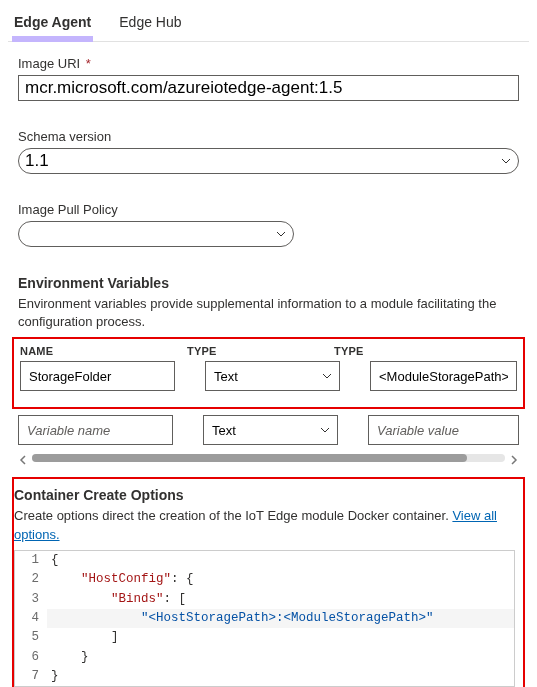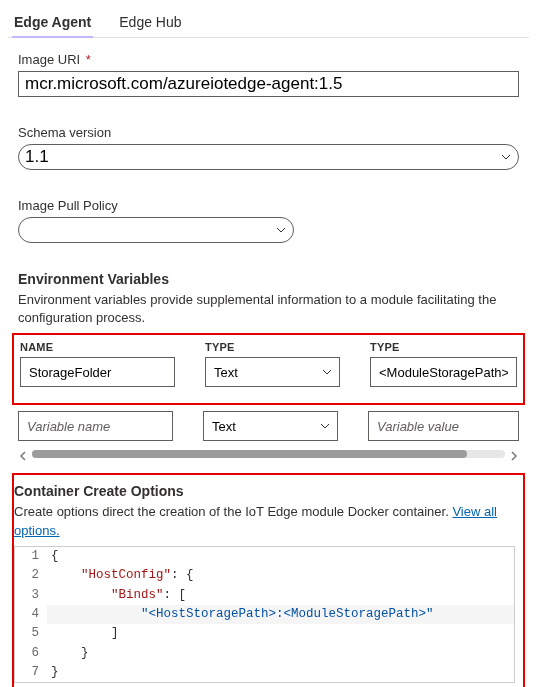--- a/index.html
+++ b/index.html
@@ -18,21 +18,21 @@
     padding: 0 4px;
   }
   .tab {
     padding: 6px 2px;
     cursor: pointer;
     font-size: 14px;
     color: #323130;
   }
   .tab.active {
     font-weight: 600;
-    border-bottom: 2px solid #c4b5fd;
+    border-bottom: 6px solid #c4b5fd;
     margin-bottom: -1px;
   }
   .form-area { padding: 14px 10px 0 10px; }
   .field-label {
     font-size: 13px;
     margin-bottom: 4px;
     color: #323130;
   }
   .field-label .req { color: #a4262c; margin-left: 2px; }
   .text-input, .select-input {
@@ -72,21 +72,21 @@
     line-height: 1.4;
   }
   .link { color: #0065b3; text-decoration: underline; cursor: pointer; }
   .highlight-box {
     border: 2.5px solid #e60000;
     padding: 4px 6px 8px 6px;
     margin: 0 -6px 6px -6px;
   }
   .ev-header {
     display: flex;
-    gap: 30px;
+    gap: 12px;
     padding: 2px 0 4px 0;
   }
   .ev-header > div {
     font-weight: 600;
     font-size: 11px;
     letter-spacing: 0.2px;
   }
   .ev-header .c1 { width: 155px; }
   .ev-header .c2 { width: 135px; }
   .ev-header .c3 { flex: 1; }

